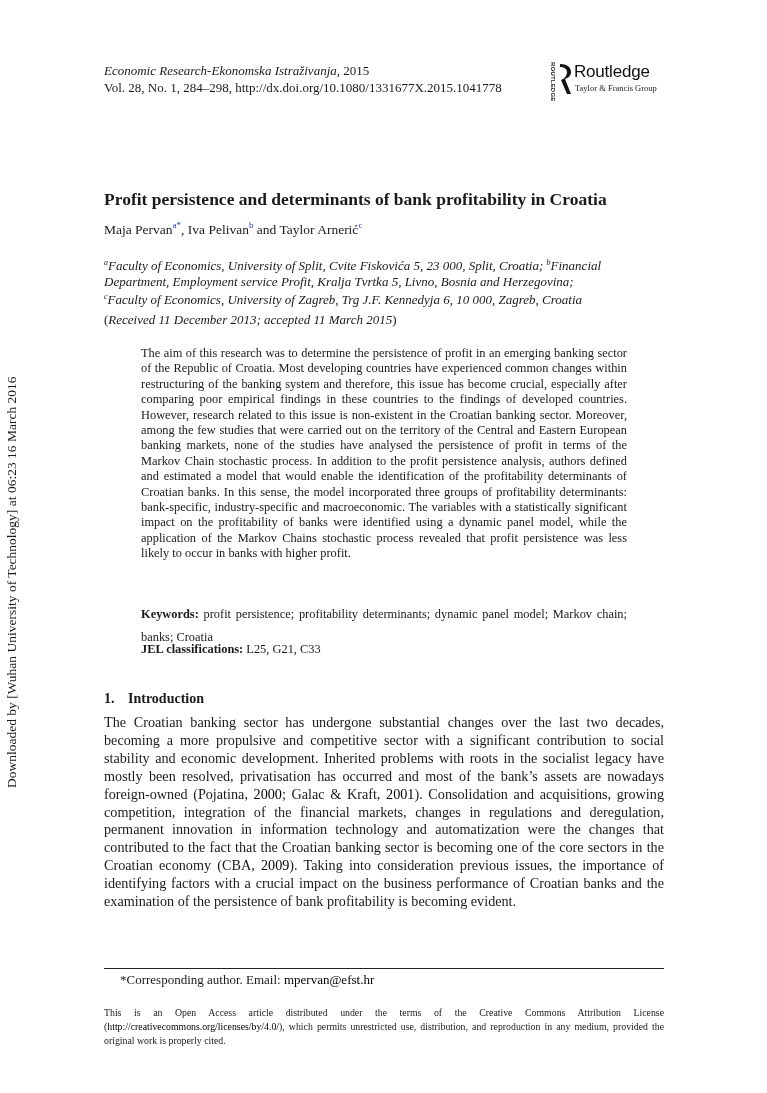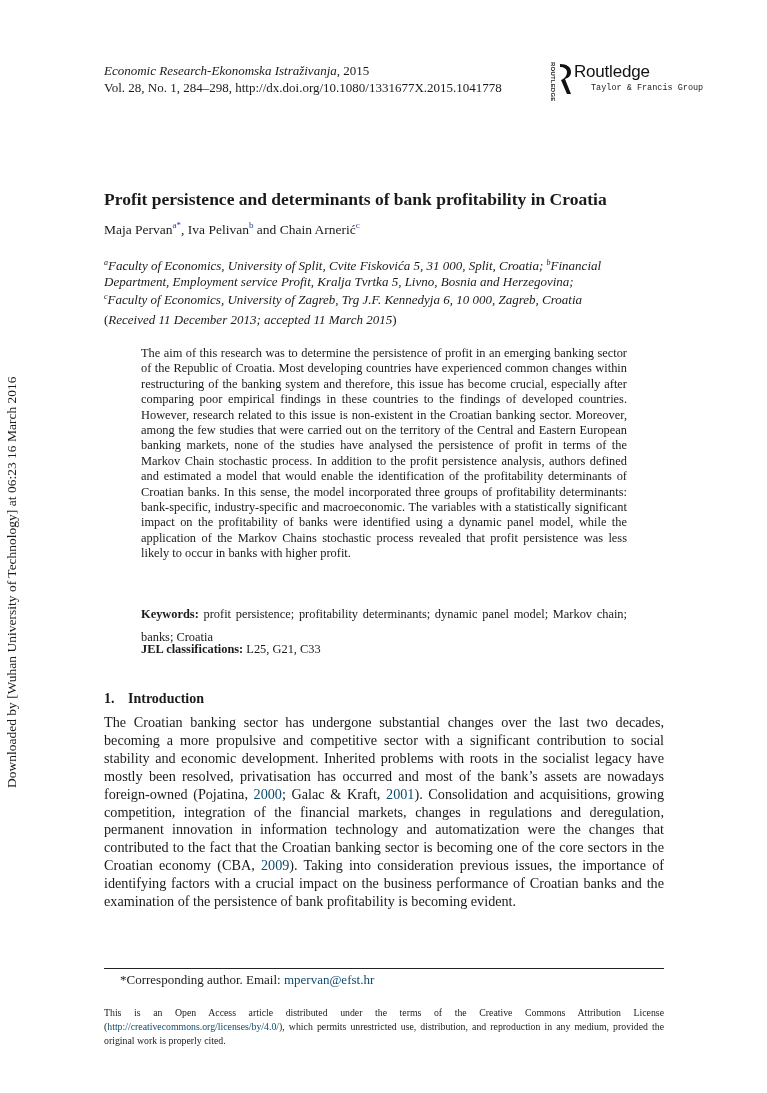--- a/index.html
+++ b/index.html
@@ -9,37 +9,37 @@
   .journal { left: 104px; top: 62px; font-size: 13px; line-height: 17px; }
   .journal .jname { font-style: italic; }
   .logo { left: 548px; top: 62px; width: 120px; height: 36px; }
   .logo .vert { position: absolute; left: 0; top: 0; width: 8px; height: 34px; }
   .logo .vert span { display: block; transform: rotate(90deg); transform-origin: left top;
        position: absolute; left: 8px; top: 0; font-family: "Liberation Sans", sans-serif;
        font-size: 6px; font-weight: bold; letter-spacing: 0.2px; white-space: nowrap; }
   .logo .r-mark { position: absolute; left: 10px; top: 1px; width: 14px; height: 32px; }
   .logo .brand { position: absolute; left: 26px; top: 0px; font-family: "Liberation Sans", sans-serif;
        font-size: 17px; color: #111; letter-spacing: -0.2px; }
-  .logo .sub { position: absolute; left: 27px; top: 21px; font-family: Liberation Mono, monospace;
-       font-size: 8.5px; color: #222; white-space: nowrap; margin-left: 16px; }
+  .logo .sub { position: absolute; left: 27px; top: 21px; font-family: Liberation Serif, serif;
+       font-size: 8.5px; color: #222; white-space: nowrap; }
   .title { left: 104px; top: 189px; font-size: 17.5px; font-weight: bold; white-space: nowrap; }
   .authors { left: 104px; top: 220px; font-size: 13.5px; white-space: nowrap; }
   .authors sup { color: #2a3aa0; font-size: 9px; }
   .affil { left: 104px; top: 255px; width: 560px; font-size: 13px; font-style: italic; line-height: 15.5px; }
   .affil sup { font-size: 8px; }
   .received { left: 104px; top: 312px; font-size: 13px; }
   .received i { font-style: italic; margin-top: 12px; }
   .abstract { left: 141px; top: 346px; width: 486px; font-size: 12.4px; line-height: 15.4px;
        text-align: justify; }
   .keywords { left: 141px; top: 603px; width: 486px; font-size: 12.4px; line-height: 23px; text-align: justify; }
   .jel { left: 141px; top: 642px; font-size: 12.4px; }
   .sec-head { left: 104px; top: 691px; font-size: 14px; font-weight: bold; }
   .sec-head .num { display: inline-block; width: 24px; }
   .intro { left: 104px; top: 714px; width: 560px; font-size: 14.2px; line-height: 17.9px; text-align: justify; }
-  a.cite, .link { color: #0c4a6e; text-decoration: none; font-family: Liberation Serif, serif; }
+  a.cite, .link { color: #000000; text-decoration: none; font-family: Liberation Serif, serif; }
   .rule { left: 104px; top: 968px; width: 560px; height: 1px; background: #222; }
   .footnote { left: 104px; top: 972px; font-size: 13px; margin-left: 16px; }
   .copyright { left: 104px; top: 1006px; width: 560px; font-size: 9.8px; line-height: 13.8px; text-align: justify; }
   .sidebar { left: 4px; top: 310px; width: 18px; height: 478px; }
   .sidebar span { position: absolute; left: 0; top: 478px; transform: rotate(-90deg); transform-origin: left top;
        font-size: 13.4px; white-space: nowrap; letter-spacing: 0.05px; }
 </style>
 </head>
 <body>
 
@@ -55,25 +55,25 @@
   <svg class="r-mark" viewBox="0 0 14 32">
     <path d="M2 1 C9 1 13 4 13 9 C13 13 10 15 7 16 L13 31 L9 31 L3 17 C6 16 9 13 9 9 C9 6 6 4 2 4 Z" fill="#111"></path>
   </svg>
   <div class="brand">Routledge</div>
   <div class="sub">Taylor &amp; Francis Group</div>
 </div>
 
 <div class="abs title">Profit persistence and determinants of bank profitability in Croatia</div>
 
 <div class="abs authors">
-  <span>Maja Pervan</span><sup><span>a</span><span>*</span></sup><span>, </span><span>Iva Pelivan</span><sup>b</sup><span> and </span><span>Chain Arnerić</span><sup>c</sup>
+  <span>Maja Pervan</span><sup><span>a</span><span>*</span></sup><span>, </span><span>Iva Pelivan</span><sup>b</sup><span> and </span><span>Taylor Arnerić</span><sup>c</sup>
 </div>
 
 <div class="abs affil">
-  <sup>a</sup><span>Faculty of Economics, University of Split, Cvite Fiskovića 5, 31 000, Split, Croatia; </span><sup>b</sup><span>Financial Department, Employment service Profit, Kralja Tvrtka 5, Livno, Bosnia and Herzegovina;</span><br><sup>c</sup><span>Faculty of Economics, University of Zagreb, Trg J.F. Kennedyja 6, 10 000, Zagreb, Croatia</span>
+  <sup>a</sup><span>Faculty of Economics, University of Split, Cvite Fiskovića 5, 23 000, Split, Croatia; </span><sup>b</sup><span>Financial Department, Employment service Profit, Kralja Tvrtka 5, Livno, Bosnia and Herzegovina;</span><br><sup>c</sup><span>Faculty of Economics, University of Zagreb, Trg J.F. Kennedyja 6, 10 000, Zagreb, Croatia</span>
 </div>
 
 <div class="abs received"><span>(</span><i>Received 11 December 2013; accepted 11 March 2015</i><span>)</span></div>
 
 <div class="abs abstract">The aim of this research was to determine the persistence of profit in an emerging banking sector of the Republic of Croatia. Most developing countries have experi­enced common changes within restructuring of the banking system and therefore, this issue has become crucial, especially after comparing poor empirical findings in these countries to the findings of developed countries. However, research related to this issue is non-existent in the Croatian banking sector. Moreover, among the few stud­ies that were carried out on the territory of the Central and Eastern European banking markets, none of the studies have analysed the persistence of profit in terms of the Markov Chain stochastic process. In addition to the profit persistence analysis, authors defined and estimated a model that would enable the identification of the profitability determinants of Croatian banks. In this sense, the model incorporated three groups of profitability determinants: bank-specific, industry-specific and macroeconomic. The variables with a statistically significant impact on the profitabil­ity of banks were identified using a dynamic panel model, while the application of the Markov Chains stochastic process revealed that profit persistence was less likely to occur in banks with higher profit.</div>
 
 <div class="abs keywords"><b>Keywords:</b><span> profit persistence; profitability determinants; dynamic panel model; Markov chain; banks; Croatia</span></div>
 
 <div class="abs jel"><b>JEL classifications:</b><span> L25, G21, C33</span></div>
 

